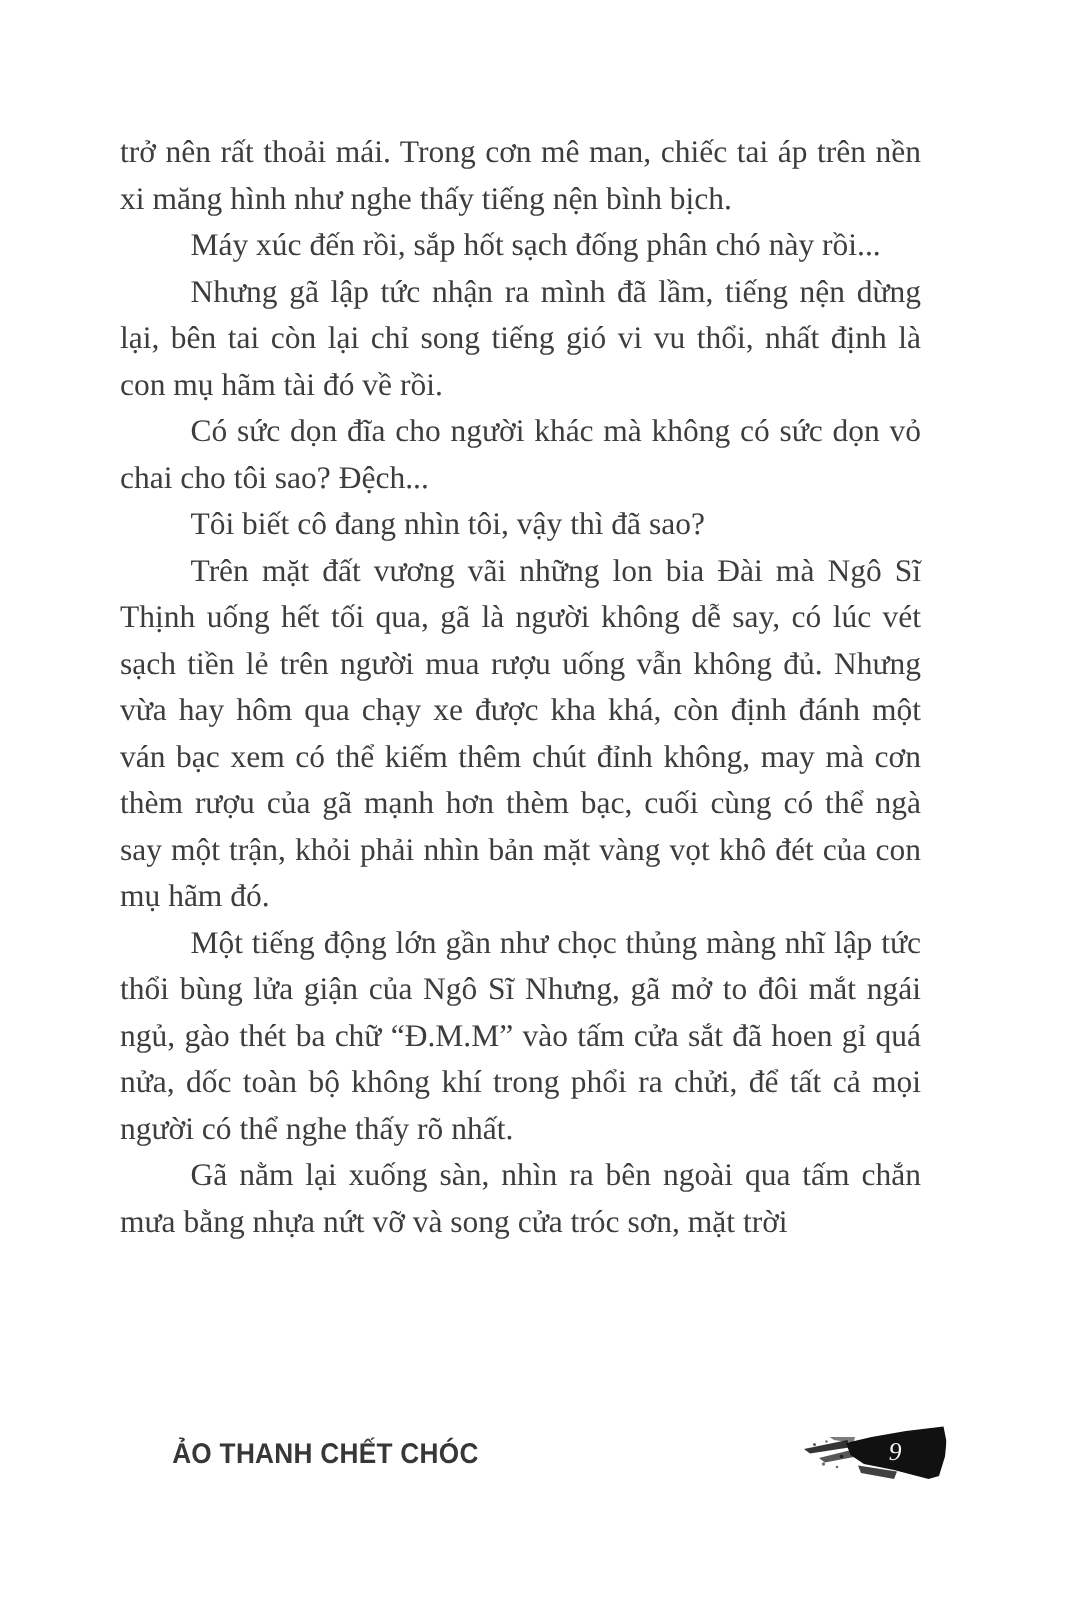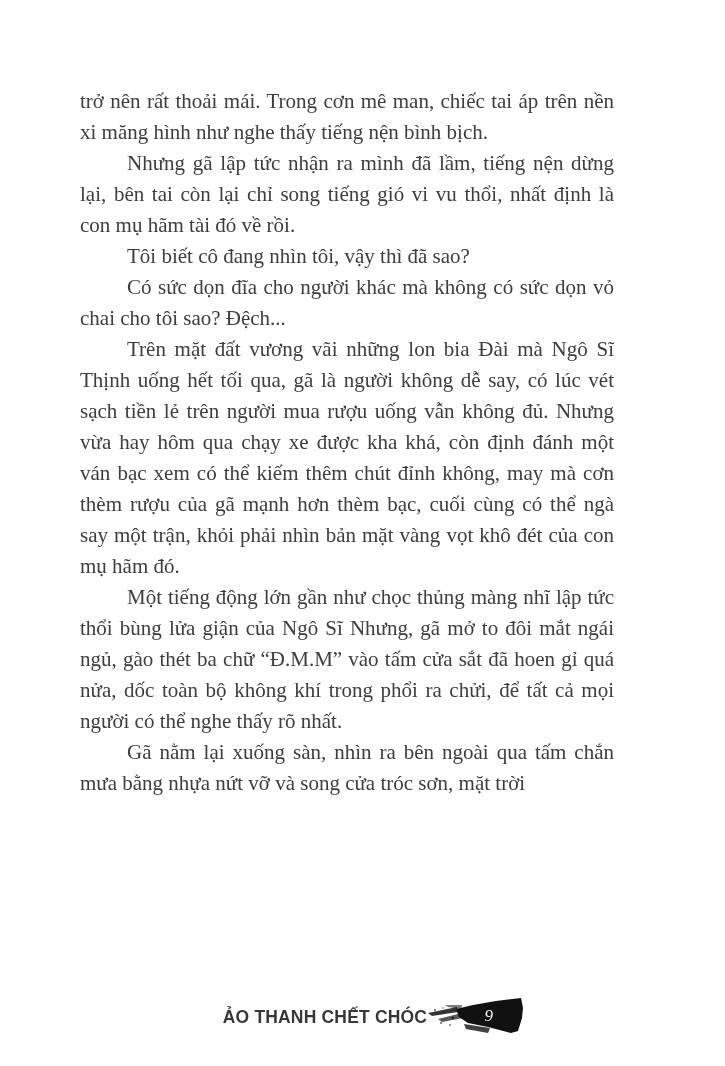--- a/index.html
+++ b/index.html
@@ -26,25 +26,25 @@
   .text-block p {
     margin: 0;
     text-indent: 47px;
   }
   .text-block p.cont {
     text-indent: 0;
   }
   .footer {
     position: absolute;
     left: 97px;
-    top: 993px;
+    top: 946px;
     width: 534px;
     height: 48px;
     display: flex;
-    justify-content: center;
+    justify-content: space-between;
     align-items: center;
     gap: 1px;
   }
   .running-title {
     font-family: "Liberation Sans", sans-serif;
     font-weight: bold;
     font-size: 19px;
     letter-spacing: 0.2px;
     color: #373737;
     white-space: nowrap;
@@ -70,23 +70,24 @@
     line-height: 1;
   }
 </style>
 </head>
 <body>
 
 <div class="page">
 
   <div class="text-block">
     <p class="cont">trở nên rất thoải mái. Trong cơn mê man, chiếc tai áp trên nền xi măng hình như nghe thấy tiếng nện bình bịch.</p>
+    <p>Máy xúc đến rồi, sắp hốt sạch đống phân chó này rồi...</p>
     <p>Nhưng gã lập tức nhận ra mình đã lầm, tiếng nện dừng lại, bên tai còn lại chỉ song tiếng gió vi vu thổi, nhất định là con mụ hãm tài đó về rồi.</p>
+    <p>Có sức dọn đĩa cho người khác mà không có sức dọn vỏ chai cho tôi sao? Đệch...</p>
     <p>Tôi biết cô đang nhìn tôi, vậy thì đã sao?</p>
-    <p>Có sức dọn đĩa cho người khác mà không có sức dọn vỏ chai cho tôi sao? Đệch...</p>
     <p>Trên mặt đất vương vãi những lon bia Đài mà Ngô Sĩ Thịnh uống hết tối qua, gã là người không dễ say, có lúc vét sạch tiền lẻ trên người mua rượu uống vẫn không đủ. Nhưng vừa hay hôm qua chạy xe được kha khá, còn định đánh một ván bạc xem có thể kiếm thêm chút đỉnh không, may mà cơn thèm rượu của gã mạnh hơn thèm bạc, cuối cùng có thể ngà say một trận, khỏi phải nhìn bản mặt vàng vọt khô đét của con mụ hãm đó.</p>
     <p>Một tiếng động lớn gần như chọc thủng màng nhĩ lập tức thổi bùng lửa giận của Ngô Sĩ Nhưng, gã mở to đôi mắt ngái ngủ, gào thét ba chữ “Đ.M.M” vào tấm cửa sắt đã hoen gỉ quá nửa, dốc toàn bộ không khí trong phổi ra chửi, để tất cả mọi người có thể nghe thấy rõ nhất.</p>
     <p>Gã nằm lại xuống sàn, nhìn ra bên ngoài qua tấm chắn mưa bằng nhựa nứt vỡ và song cửa tróc sơn, mặt trời</p>
   </div>
 
   <div class="footer">
     <span class="running-title">ẢO THANH CHẾT CHÓC</span>
     <span class="ink">
       <svg viewBox="0 0 95 42" width="95" height="42" aria-hidden="true">
         <g fill="#111111">

